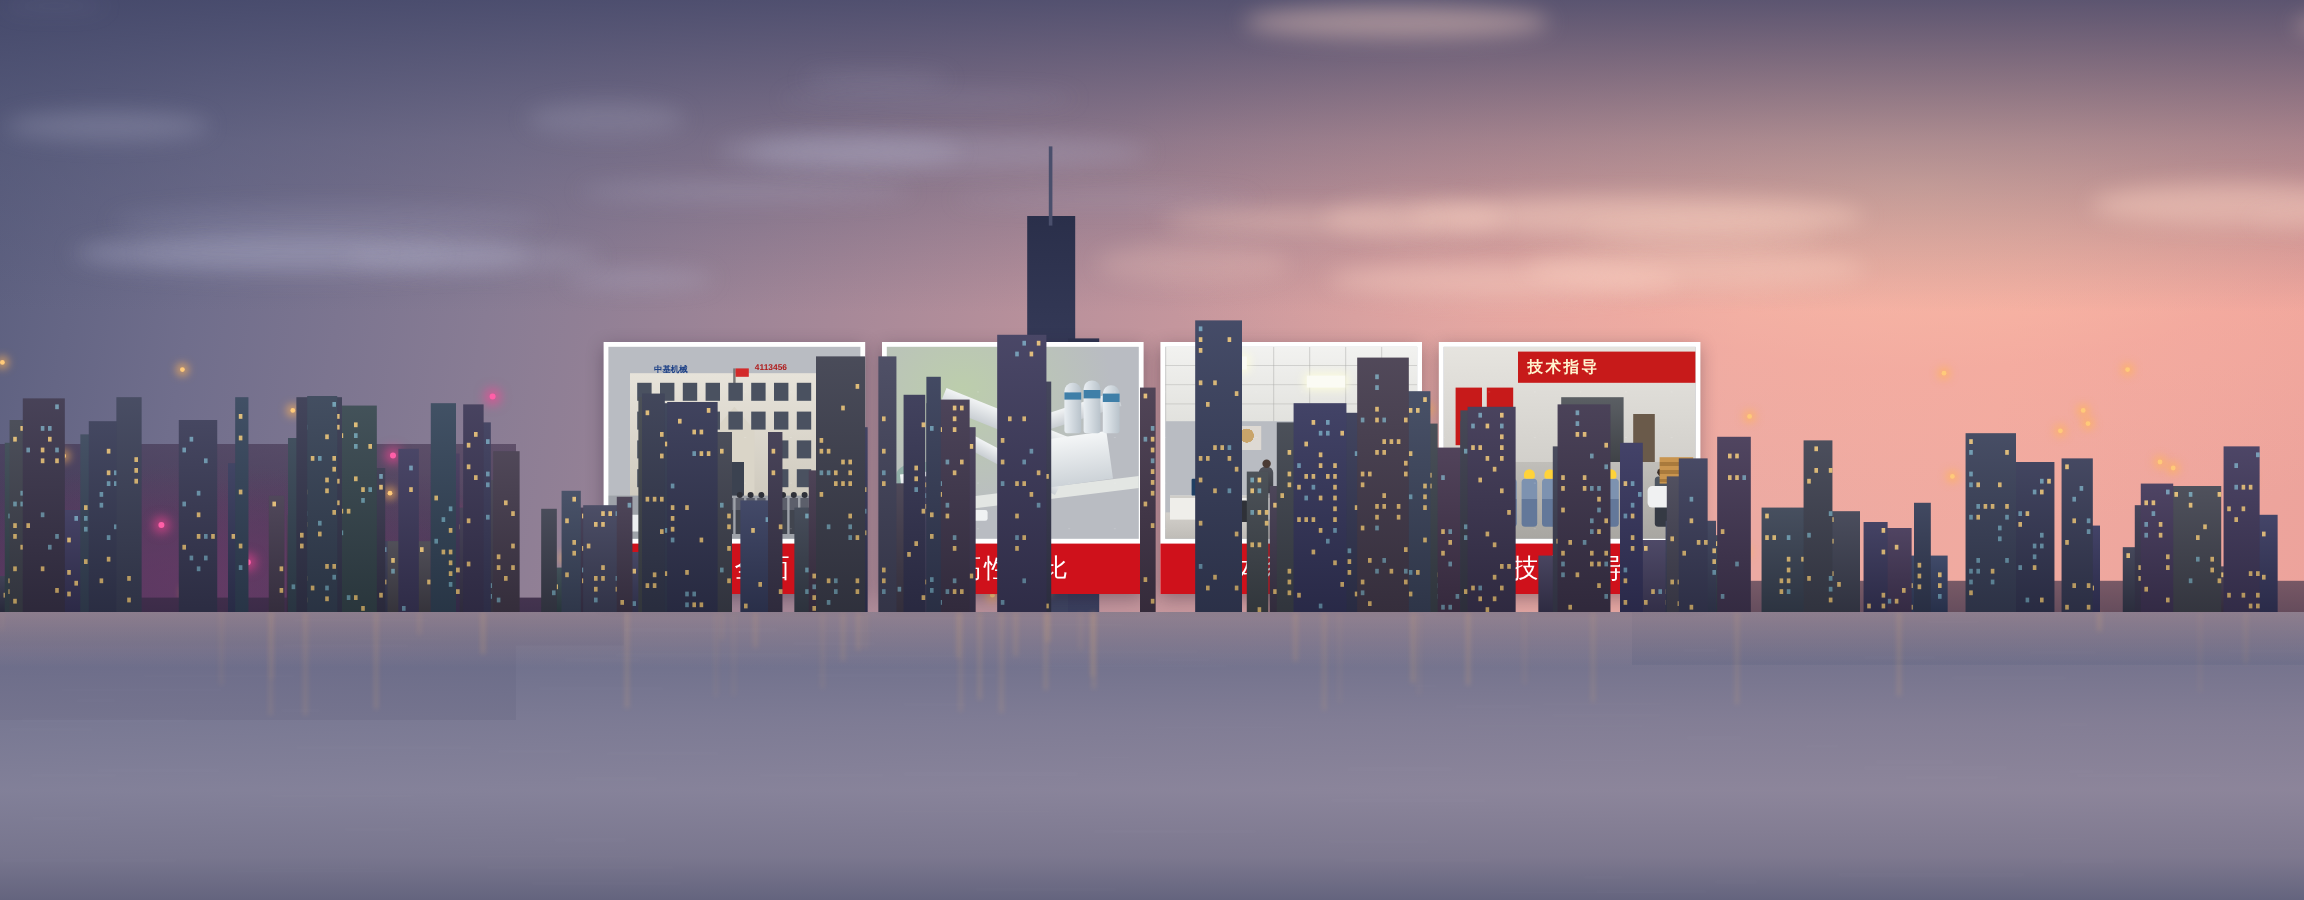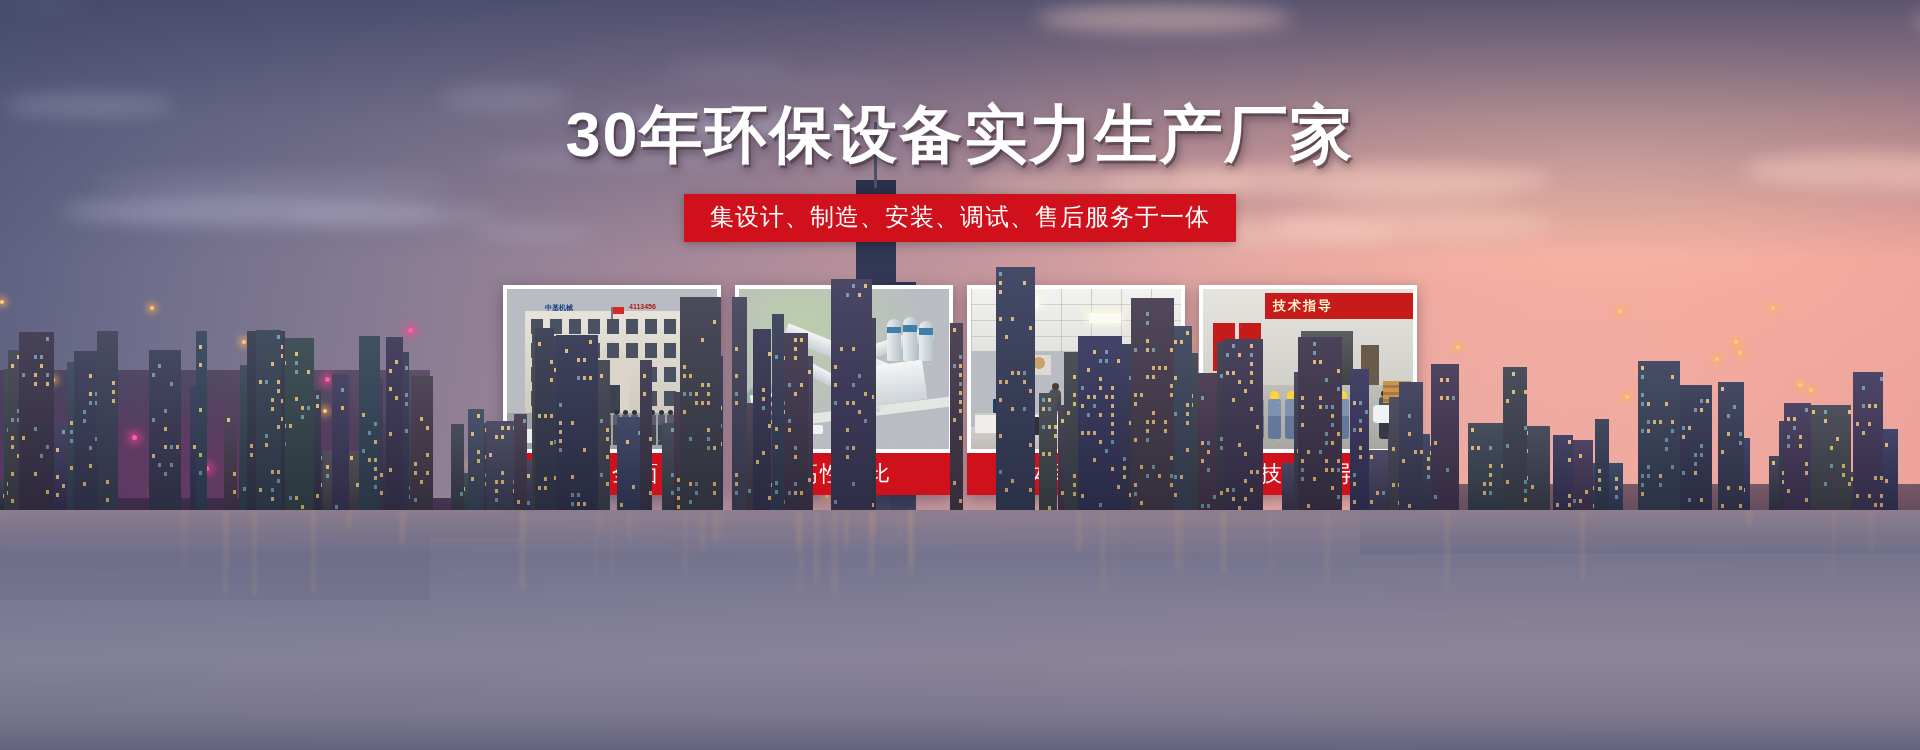--- a/index.html
+++ b/index.html
@@ -2200,23 +2200,21 @@
       <div class="refl" style="left: 1869.8px; top: 0px; height: 42.7839px; opacity: 0.256725;"></div>
       <div class="refl" style="left: 595.315px; top: 0px; height: 70.7492px; opacity: 0.19744;"></div>
       <div class="refl" style="left: 1078px; top: 0px; height: 40.9979px; opacity: 0.480744;"></div>
       <div class="refl" style="left: 1268.64px; top: 0px; height: 60.0562px; opacity: 0.219322;"></div>
       <div class="refl" style="left: 183.433px; top: 0px; height: 60.5947px; opacity: 0.234586;"></div>
       <div class="refl" style="left: 796.996px; top: 0px; height: 38.2082px; opacity: 0.397467;"></div>
       <div class="refl" style="left: 832.552px; top: 0px; height: 83.7238px; opacity: 0.424315;"></div>
       <div class="refl" style="left: 1748.02px; top: 0px; height: 16.3964px; opacity: 0.531545;"></div>
     </div>
 
-  <div class="headline">30年环保设备实力生产厂家</div>
-
-  <div class="subbar">集设计、制造、安装、调试、售后服务于一体</div>
+
 
   <div class="cards">
 
     <div class="card">
       <div class="photo p1">
         <div class="facade"></div>
         <div class="ped"></div>
         <div class="door"></div>
         <div class="sign">中基机械</div>
         <div class="phone">4113456</div>

